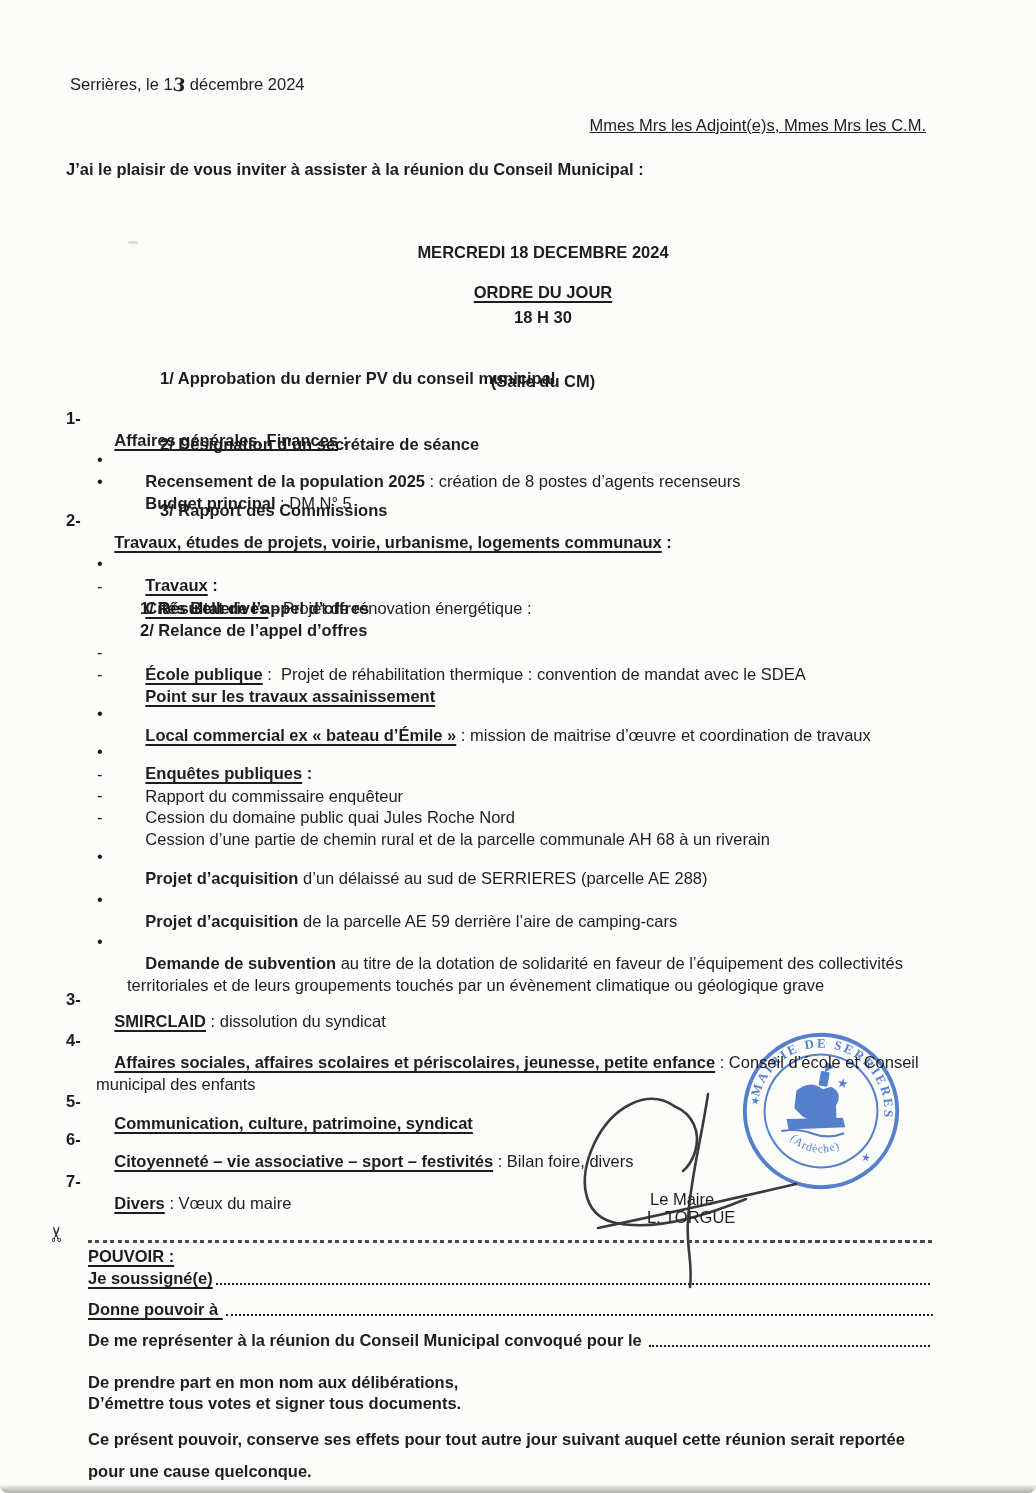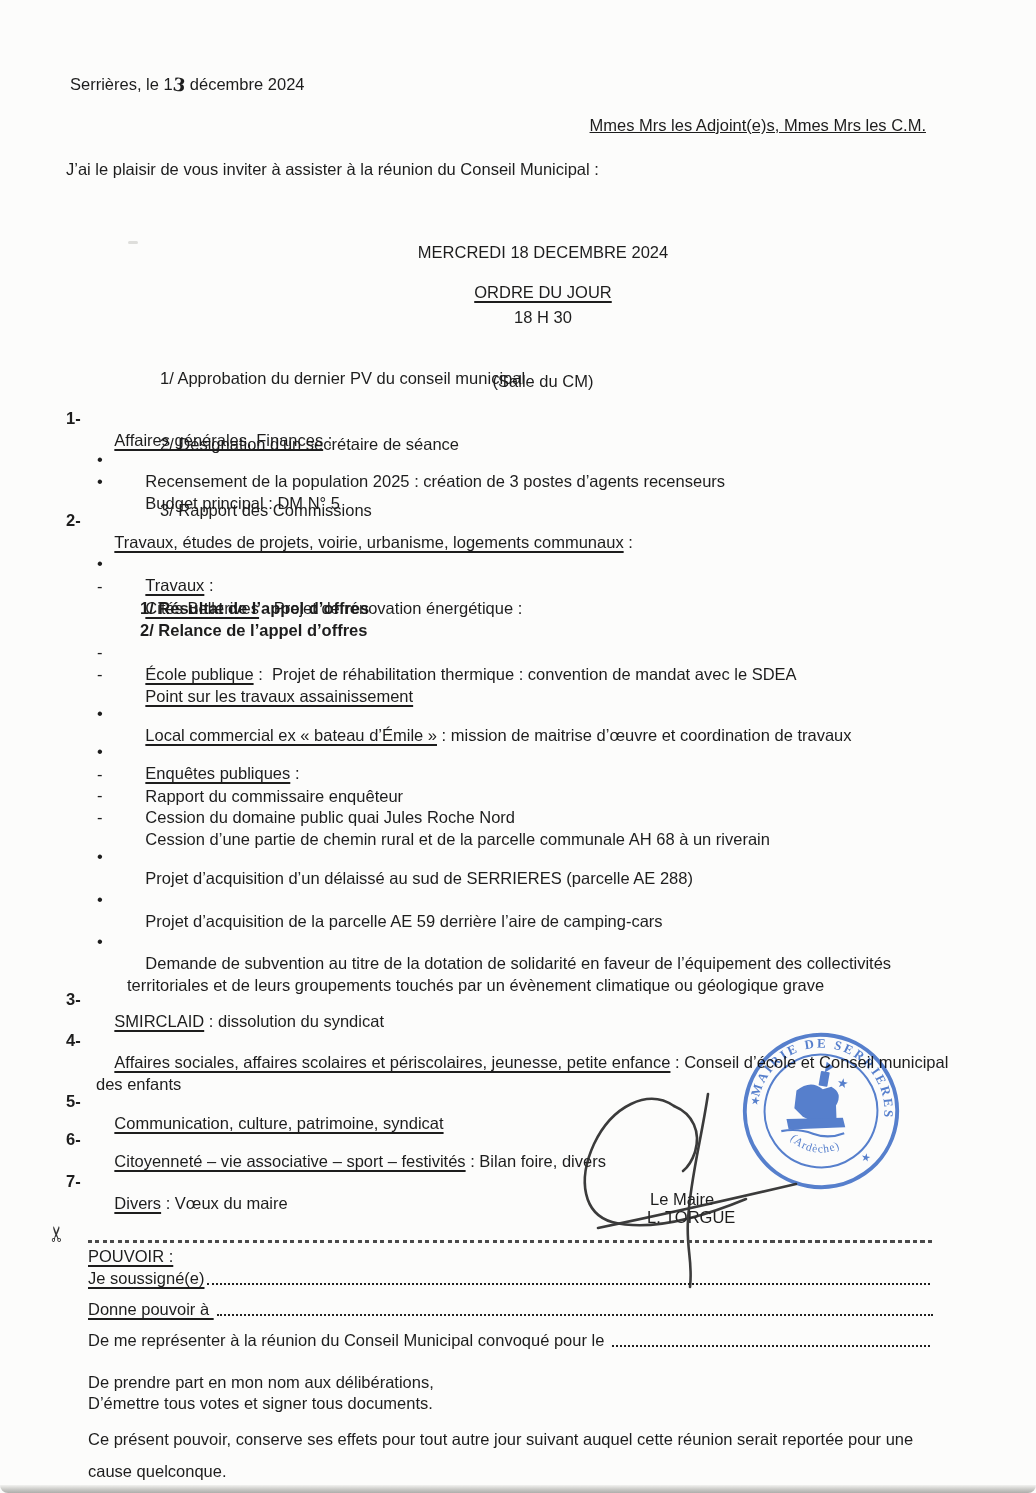--- a/index.html
+++ b/index.html
@@ -5,21 +5,21 @@
   html,body{margin:0;padding:0;background:#ffffff;}
   .page{
     position:relative;
     width:1036px;height:1493px;
     background:#fcfcfb;
     font-family:"Liberation Sans","DejaVu Sans",sans-serif;
     color:#1d1d1d;
     overflow:hidden;
   }
   .line{position:absolute;font-size:16.5px;line-height:22px;white-space:pre-wrap;}
-  .b{font-weight:normal;}
+  .b{font-weight:bold;}
   .u{text-decoration:underline;text-decoration-thickness:1.6px;text-underline-offset:3px;}
   .center{left:0;width:1036px;text-align:center;padding-left:50px;box-sizing:border-box;}
   .sec{left:66px;width:888px;padding-left:30px;box-sizing:border-box;}
   .sec .num{position:absolute;left:0;top:0;font-weight:bold;}
   .item{left:95px;width:845px;padding-left:32px;box-sizing:border-box;}
   .item .marker{position:absolute;left:2px;top:0;}
   .subitem{left:140px;width:810px;font-weight:bold;}
   .hand3{font-family:"DejaVu Serif",serif;font-weight:bold;font-size:18px;display:inline-block;transform:rotate(7deg) translateY(1px);}
   .cutline{
     position:absolute;left:88px;top:1240px;width:846px;height:3px;
@@ -64,21 +64,21 @@
   <div class="line b" style="left:160px;top:323px;">
     <div>1/ Approbation du dernier PV du conseil municipal</div>
     <div>2/ Désignation d’un secrétaire de séance</div>
     <div>3/ Rapport des Commissions</div>
   </div>
 
   <div class="line sec" style="top:407px;">
     <span class="num">1-</span><span class="b u">Affaires générales, Finances</span><span class="b"> :</span>
   </div>
   <div class="line item" style="top:448px;">
-    <span class="marker">•</span><span class="b">Recensement de la population 2025</span><span> : création de 3 postes d’agents recenseurs</span>
+    <span class="marker">•</span><span class="b">Recensement de la population 2025</span><span> : création de 8 postes d’agents recenseurs</span>
   </div>
   <div class="line item" style="top:470px;">
     <span class="marker">•</span><span class="b">Budget principal</span><span> : DM N° 5</span>
   </div>
 
   <div class="line sec" style="top:509px;">
     <span class="num">2-</span><span class="b u">Travaux, études de projets, voirie, urbanisme, logements communaux</span><span class="b"> :</span>
   </div>
   <div class="line item" style="top:552px;">
     <span class="marker">•</span><span class="b u">Travaux</span><span class="b"> :</span>

